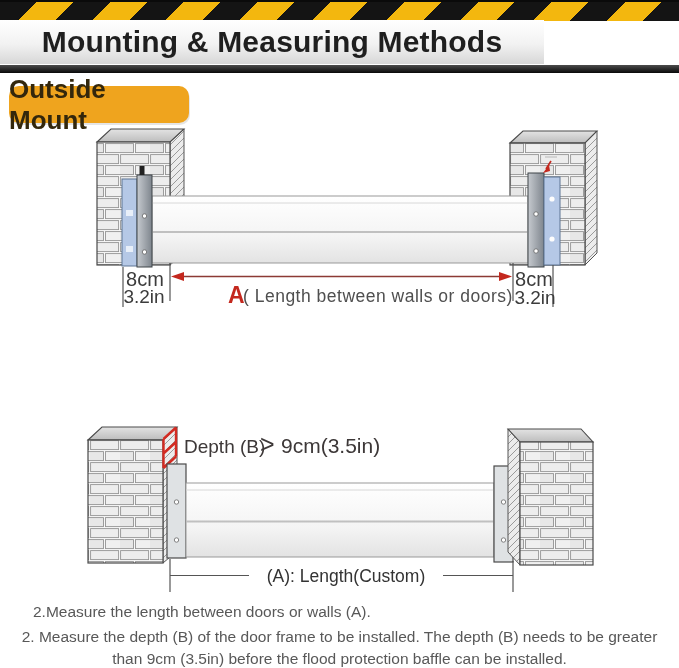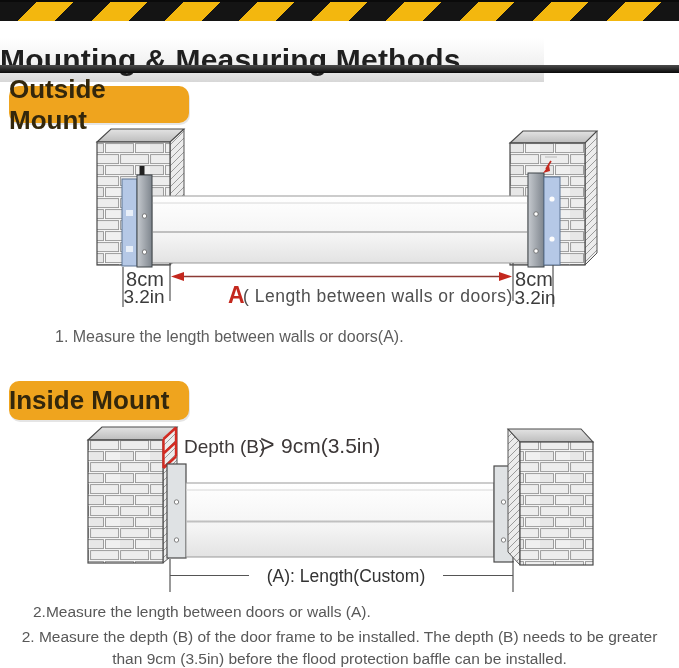--- a/index.html
+++ b/index.html
@@ -3,23 +3,23 @@
 <meta charset="utf-8">
 <style>
   html,body{margin:0;padding:0;}
   body{width:679px;height:668px;background:#fff;font-family:"Liberation Sans",sans-serif;}
   .page{position:relative;width:679px;height:668px;background:#fff;overflow:hidden;}
 
   
   .hazard{position:absolute;left:0;top:0;width:679px;height:21px;
     background:repeating-linear-gradient(135deg,#141414 0 26px,#F3B70E 26px 52px);
     border-top:2px solid #0a0a0a;box-sizing:border-box;}
-  .banner{position:absolute;left:0;top:38px;width:544px;height:44px;
+  .banner{position:absolute;left:0;top:20px;width:544px;height:44px;
     background:linear-gradient(180deg,#ffffff 0%,#f2f2f2 55%,#d7d7d7 100%);
-    display:flex;align-items:center;justify-content:flex-start;}
+    display:flex;align-items:center;justify-content:center;}
   .banner-title{font-size:30px;font-weight:bold;color:#1f1f1f;letter-spacing:.2px;}
   .banner-shadow{position:absolute;left:0;top:65px;width:679px;height:8px;
     background:linear-gradient(180deg,#4c4c4c,#090909);}
 
   
   .tag{position:absolute;left:9px;width:180px;height:37px;background:#EFA41E;
     border-radius:10px;display:flex;align-items:center;
     font-size:26px;font-weight:600;color:#33270c;box-shadow:1px 2px 0 rgba(0,0,0,.10);}
   .tag-outside{top:86px;}
   .tag-inside{top:381px;height:39px;}
@@ -131,26 +131,22 @@
     <text x="145" y="286" text-anchor="middle" font-size="20" fill="#3c3c3c">8cm</text>
     <text x="144" y="303" text-anchor="middle" font-size="19" fill="#3c3c3c">3.2in</text>
     <text x="534" y="286" text-anchor="middle" font-size="20" fill="#3c3c3c">8cm</text>
     <text x="535" y="304" text-anchor="middle" font-size="19" fill="#3c3c3c">3.2in</text>
 
     <text x="228" y="303" font-size="23" font-weight="bold" fill="#c4281e">A</text>
     <text x="243" y="302" font-size="17.5" fill="#4f4f4f" letter-spacing="0.5">( Length between walls or doors)</text>
   </svg>
 
   <div class="steps-outside">
-    <div>1. Measure the length between walls or doors(A).</div>
   </div>
 
-  <div class="tag tag-inside">
-    <span>Inside Mount</span>
-  </div>
 
   <svg class="diagram" style="top:420px" width="679" height="180" viewBox="0 420 679 180">
     <defs>
       <pattern id="brick2" patternUnits="userSpaceOnUse" width="30" height="22">
         <rect width="30" height="22" fill="#f8f8f8"></rect>
         <rect x="0.6" y="0.6" width="28" height="9" fill="#ededed" stroke="#949494" stroke-width="0.9"></rect>
         <rect x="-14.5" y="11.6" width="28" height="9" fill="#e7e7e7" stroke="#949494" stroke-width="0.9"></rect>
         <rect x="15.5" y="11.6" width="28" height="9" fill="#f0f0f0" stroke="#949494" stroke-width="0.9"></rect>
       </pattern>
       <pattern id="hatch2" patternUnits="userSpaceOnUse" width="7" height="7">

